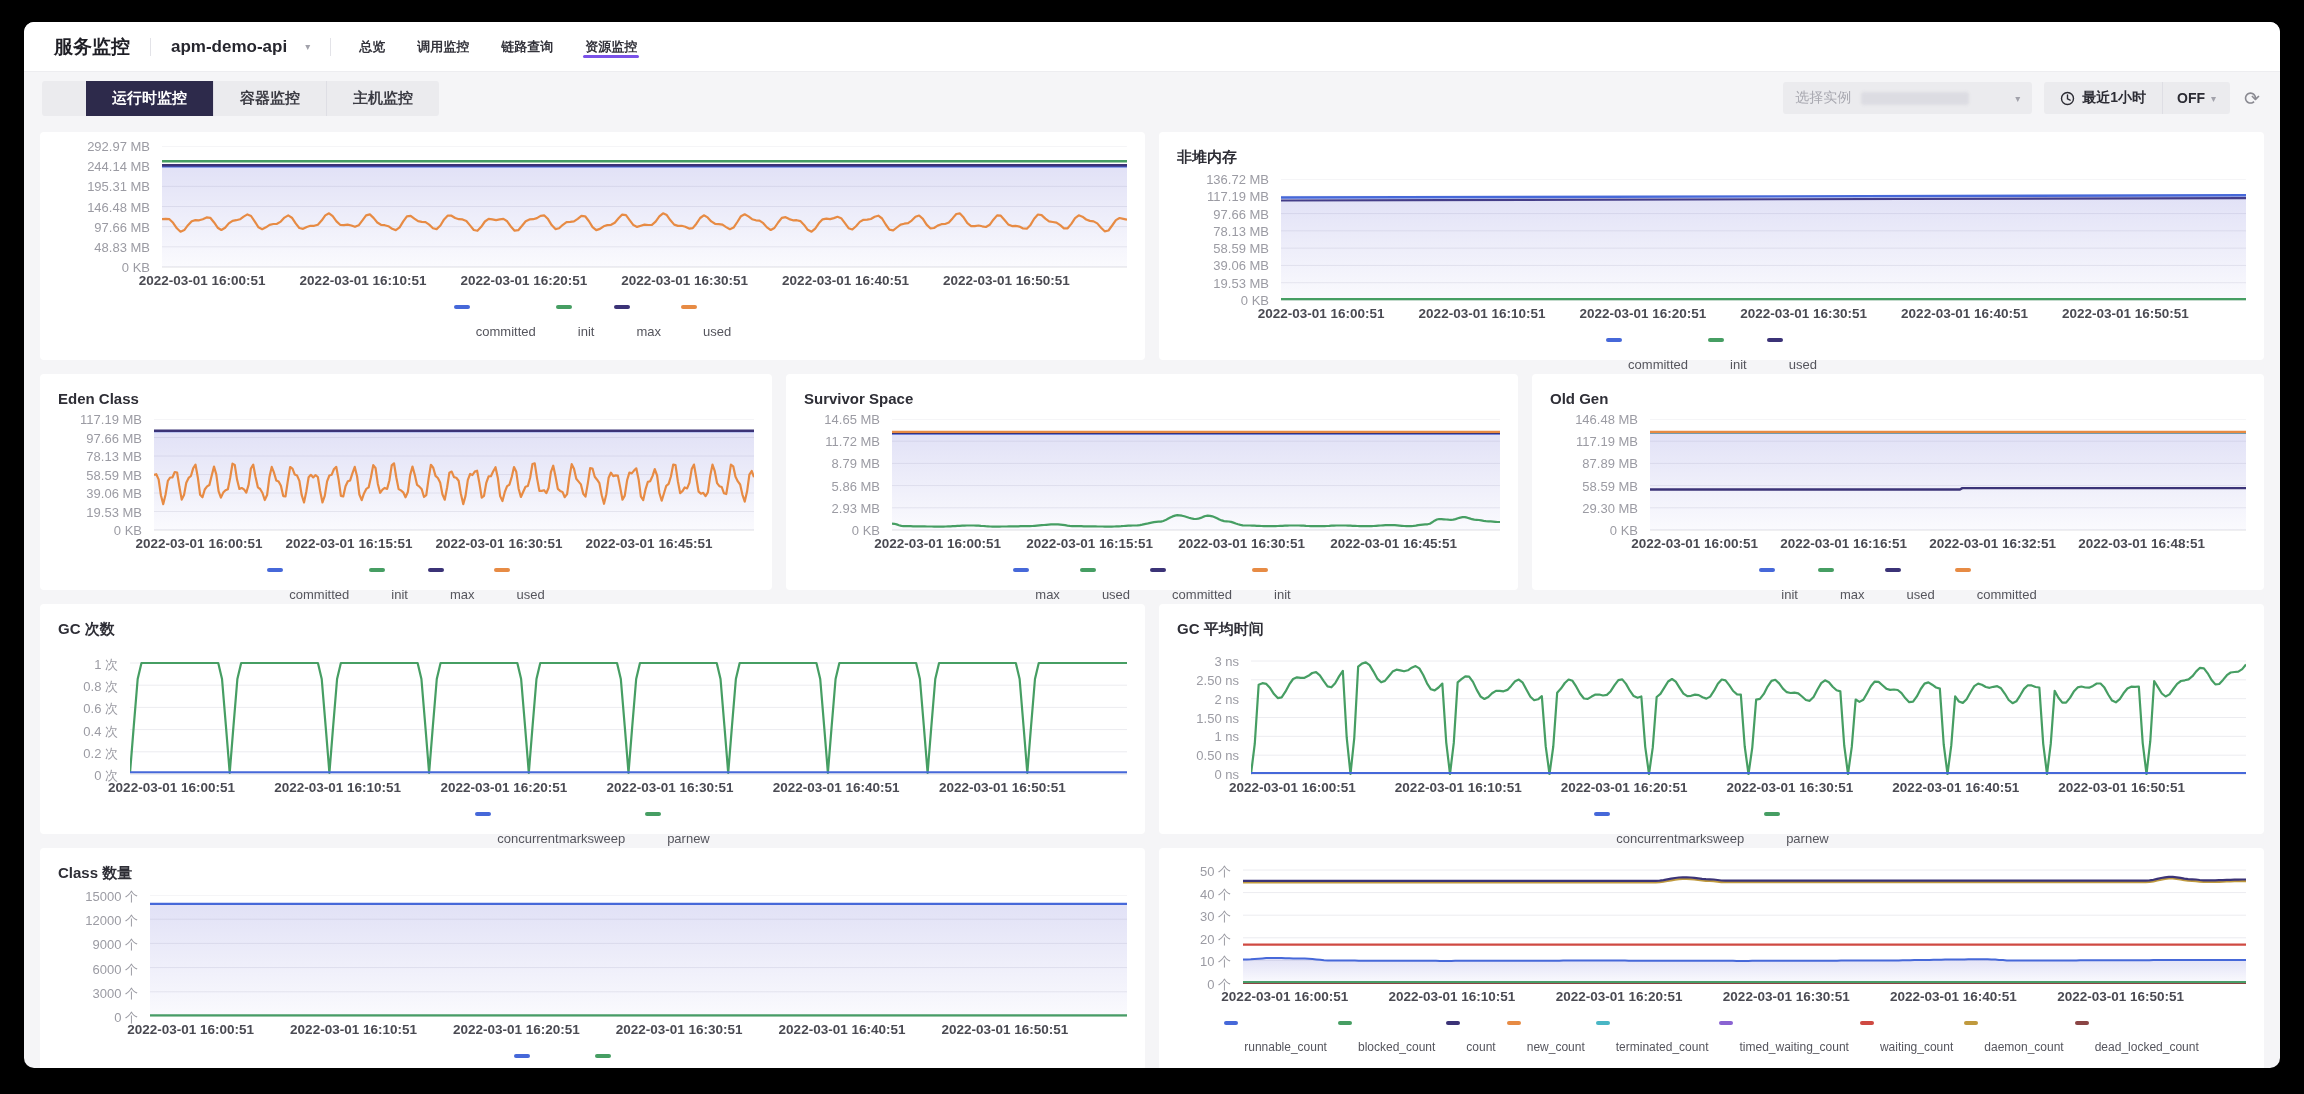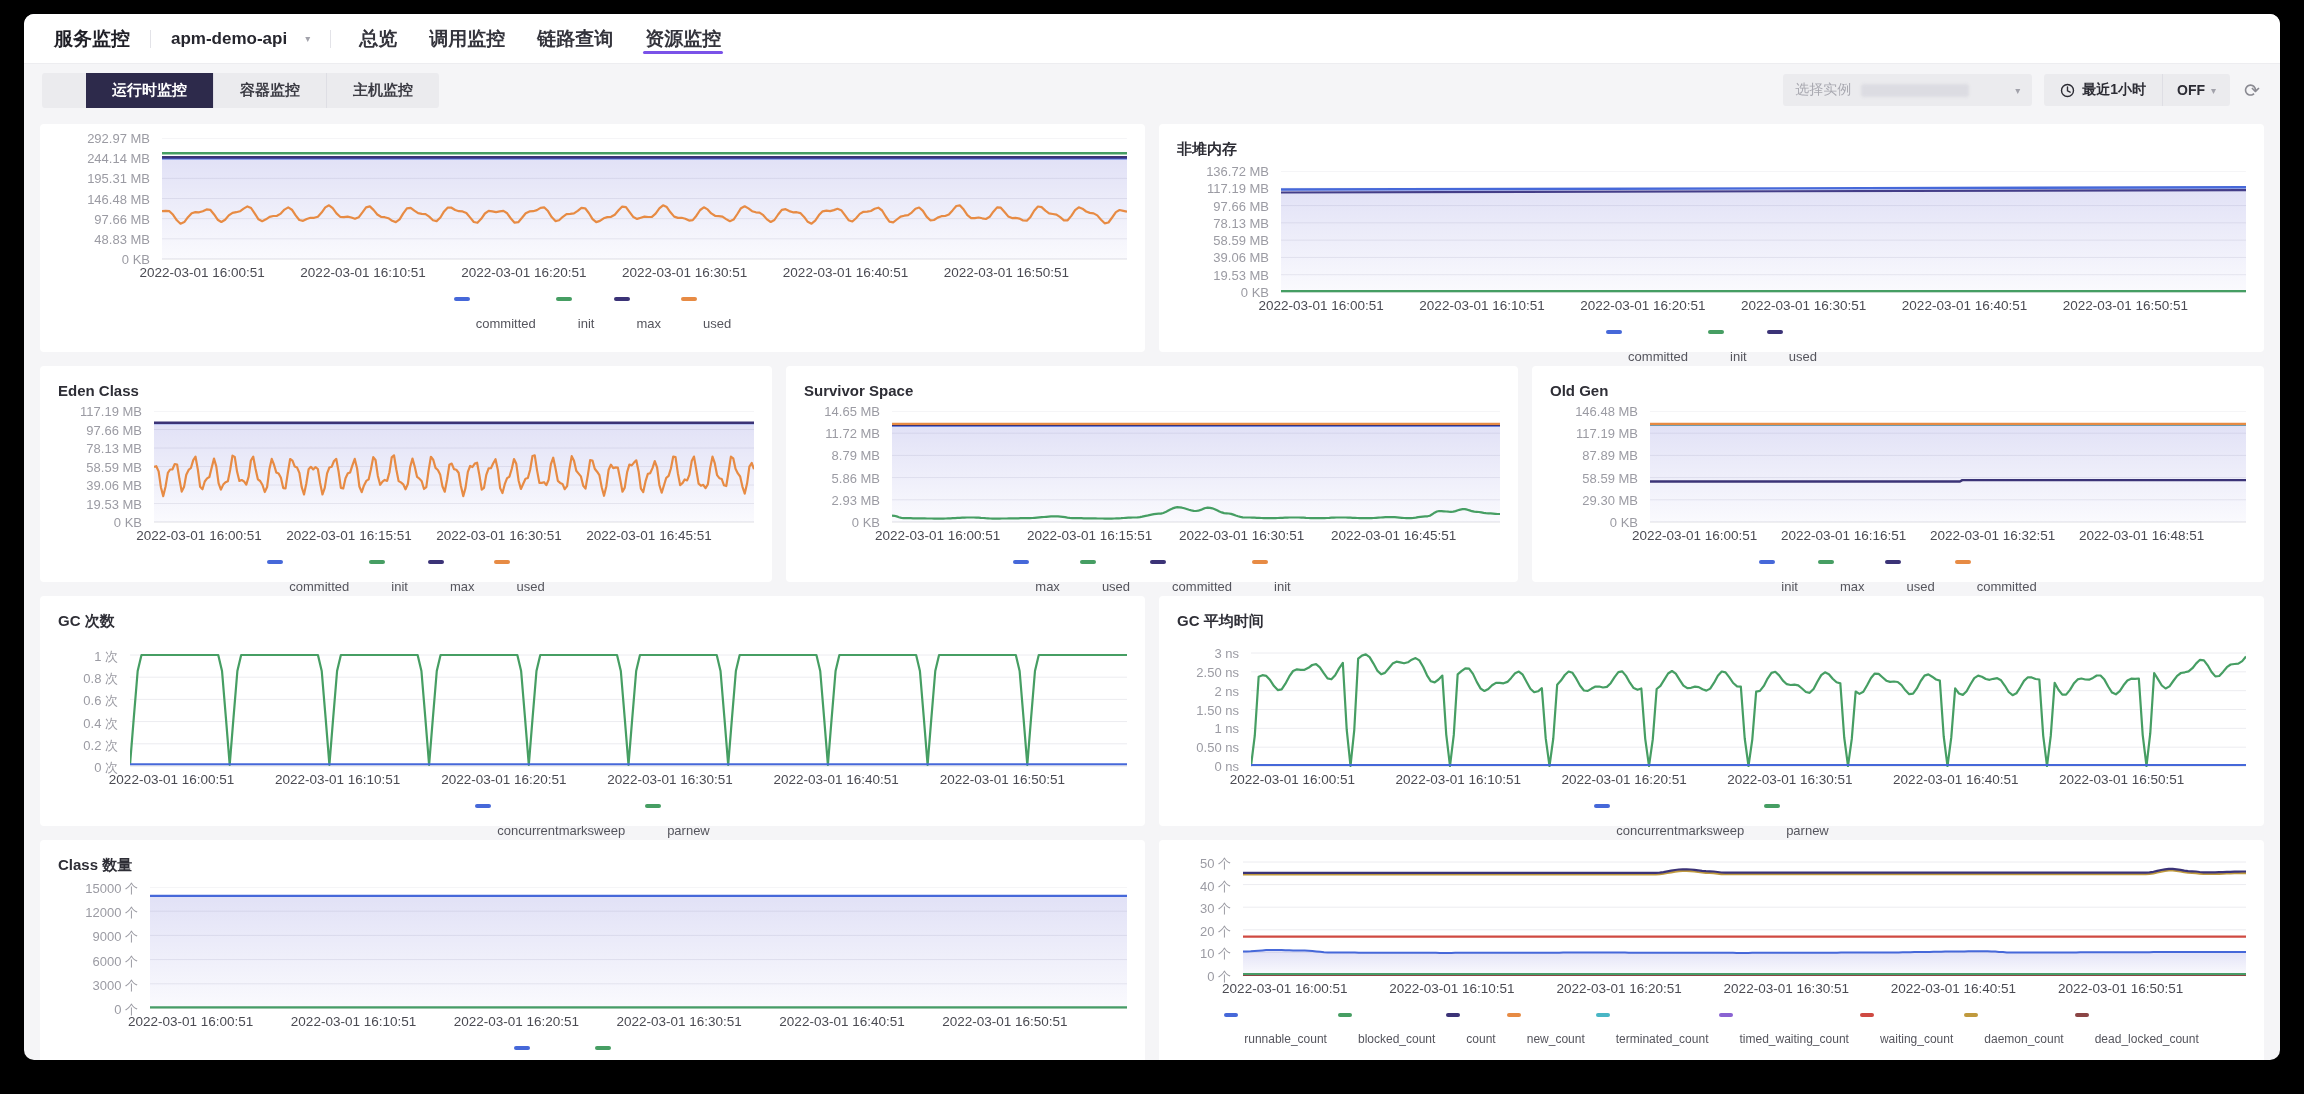--- a/index.html
+++ b/index.html
@@ -1,27 +1,27 @@
 <!DOCTYPE html>
 <html><head>
 <meta charset="utf-8">
 <style>
   html,body{margin:0;padding:0;background:#000;width:2304px;height:1094px;overflow:hidden;
     font-family:"Liberation Sans","DejaVu Sans",sans-serif;}
-  #appwin{position:absolute;left:24px;top:14px;width:2256px;height:1046px;background:#f5f5f7;
+  #appwin{position:absolute;left:24px;top:22px;width:2256px;height:1046px;background:#f5f5f7;
     border-radius:10px;overflow:hidden;}
   
   .hdr{height:50px;background:#fff;display:flex;align-items:center;padding:0 30px;gap:20px;
     border-bottom:1px solid #ededf0;box-sizing:border-box;}
   .hdr-title{font-size:19px;font-weight:700;color:#1f1f26;}
   .vdiv{width:1px;height:18px;background:#e3e3e8;}
   .svc{display:flex;align-items:center;gap:18px;font-size:17px;font-weight:600;color:#26262e;cursor:pointer;}
   .caret{font-size:10px;color:#a2a2ab;}
   .nav{display:flex;gap:32px;margin-left:8px;}
-  .nav-item{font-size:19px;font-weight:600;color:#34343c;position:relative;padding:8px 0;cursor:pointer;}
+  .nav-item{font-size:13px;font-weight:600;color:#34343c;position:relative;padding:8px 0;cursor:pointer;}
   .nav-item.active:after{content:"";position:absolute;left:-2px;right:-2px;bottom:6px;height:3px;
     background:#7a52e8;border-radius:2px;}
   
   .tbar{height:48px;display:flex;align-items:center;padding:4px 18px 0;box-sizing:border-box;}
   .seg{display:flex;background:#ebebee;border-radius:3px;overflow:hidden;}
   .seg-tab{padding:8px 26px;font-size:15px;font-weight:600;color:#3c3c44;cursor:pointer;position:relative;}
   .seg-tab + .seg-tab{border-left:1px solid #dedee4;}
   .seg-tab.active{background:#2d2a4b;color:#fff;border-left:none;margin-left:44px;}
   .tbar-right{margin-left:auto;display:flex;align-items:center;gap:12px;}
   .inst-select{display:flex;align-items:center;background:#ebebee;border-radius:3px;height:32px;
@@ -41,21 +41,21 @@
   .cols2{grid-template-columns:1fr 1fr;}
   .cols3{grid-template-columns:1fr 1fr 1fr;}
   .card{background:#fff;border-radius:4px;padding:14px 18px 10px;box-sizing:border-box;}
   .ctitle{margin:2px 0 12px;font-size:15px;font-weight:700;color:#2e2e36;}
   .plotwrap{display:flex;}
   .yax{position:relative;flex:none;}
   .ylab{position:absolute;right:12px;font-size:13px;color:#9b9ba3;white-space:nowrap;}
   .parea{flex:1;position:relative;min-width:0;}
   .parea svg{display:block;width:100%;}
   .xrow{position:relative;height:21px;margin-top:3px;}
-  .xlab{position:absolute;top:2px;transform:translateX(-50%);font-size:13.5px;color:#4a4a52;white-space:nowrap;}
+  .xlab{position:absolute;top:2px;transform:translateX(-50%);font-size:13.5px;color:#4a4a52;white-space:nowrap;font-weight:bold;}
   .legend{display:flex;justify-content:center;align-items:center;gap:20px;margin-top:5px;height:20px;}
   .legend.compact{gap:11px;}
   .litem{display:flex;align-items:center;gap:6px;cursor:pointer;}
   .lchip{width:16px;height:4px;border-radius:2px;flex:none;}
   .lname{font-size:13px;color:#55555d;white-space:nowrap;margin-top:48px;}
   .legend.compact .lname{font-size:12px;}
   .legend.compact .lchip{width:14px;}
 </style>
 </head>
 <body>

